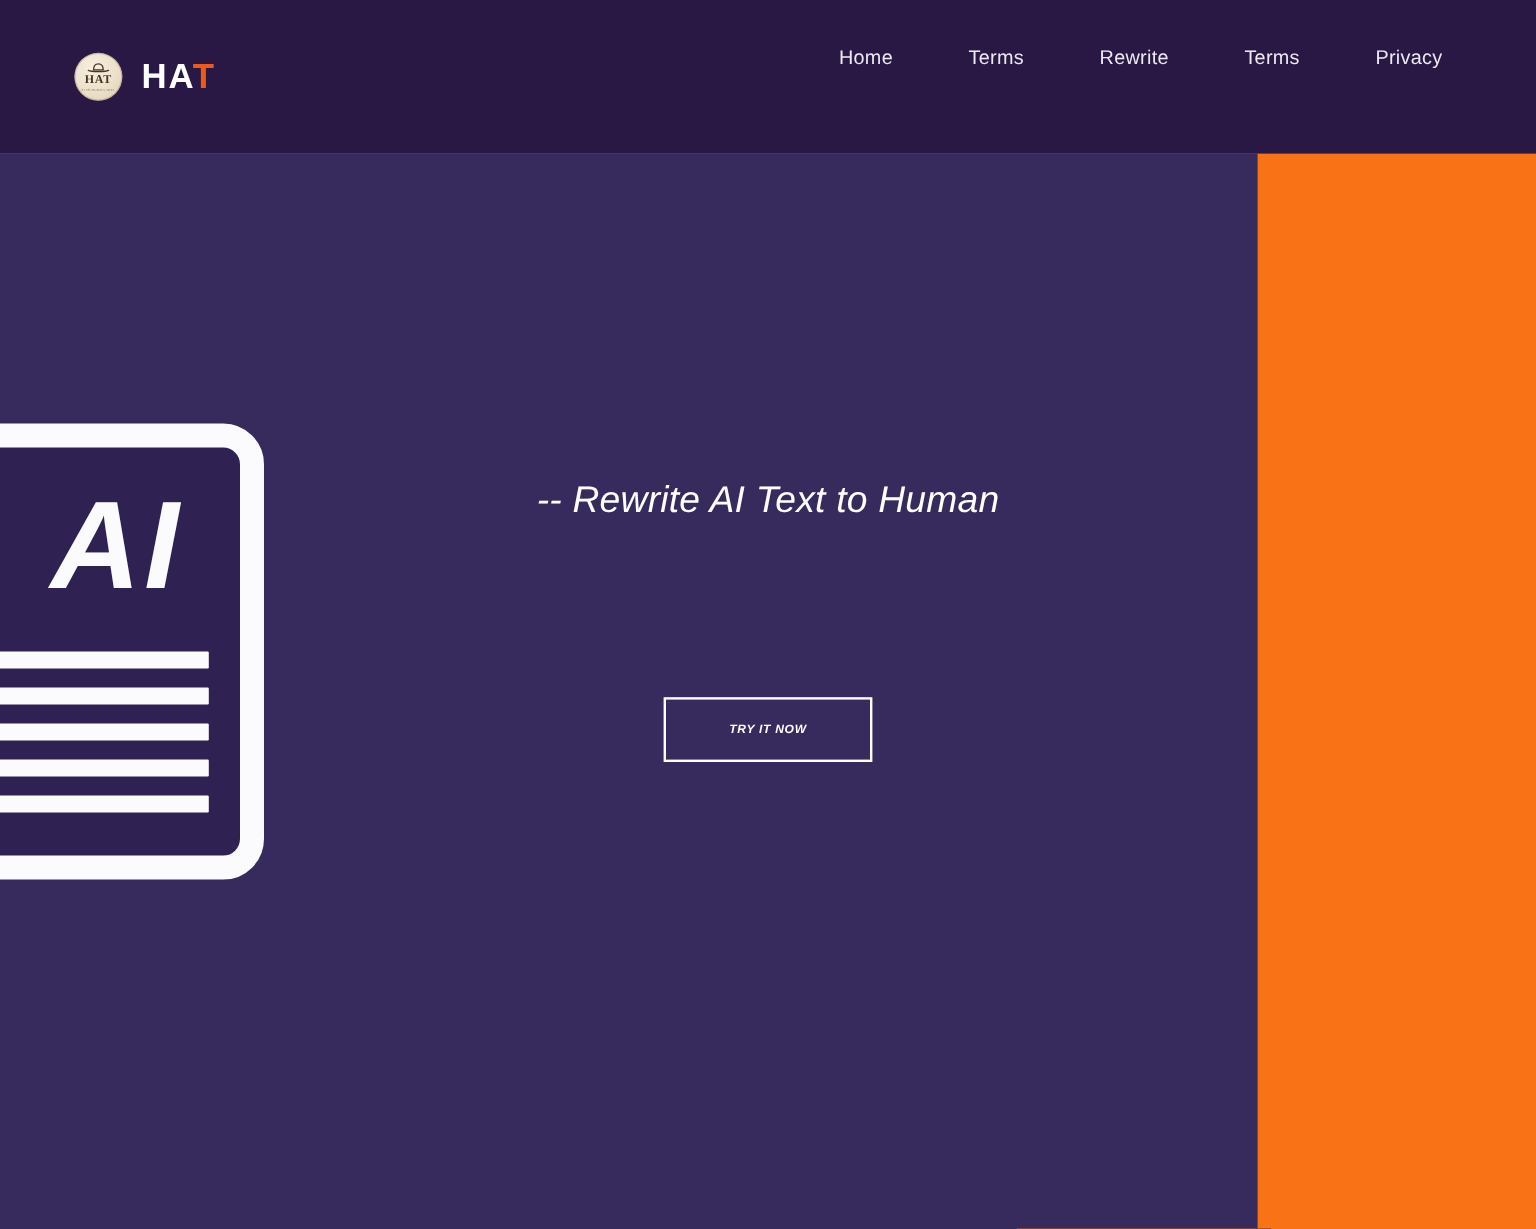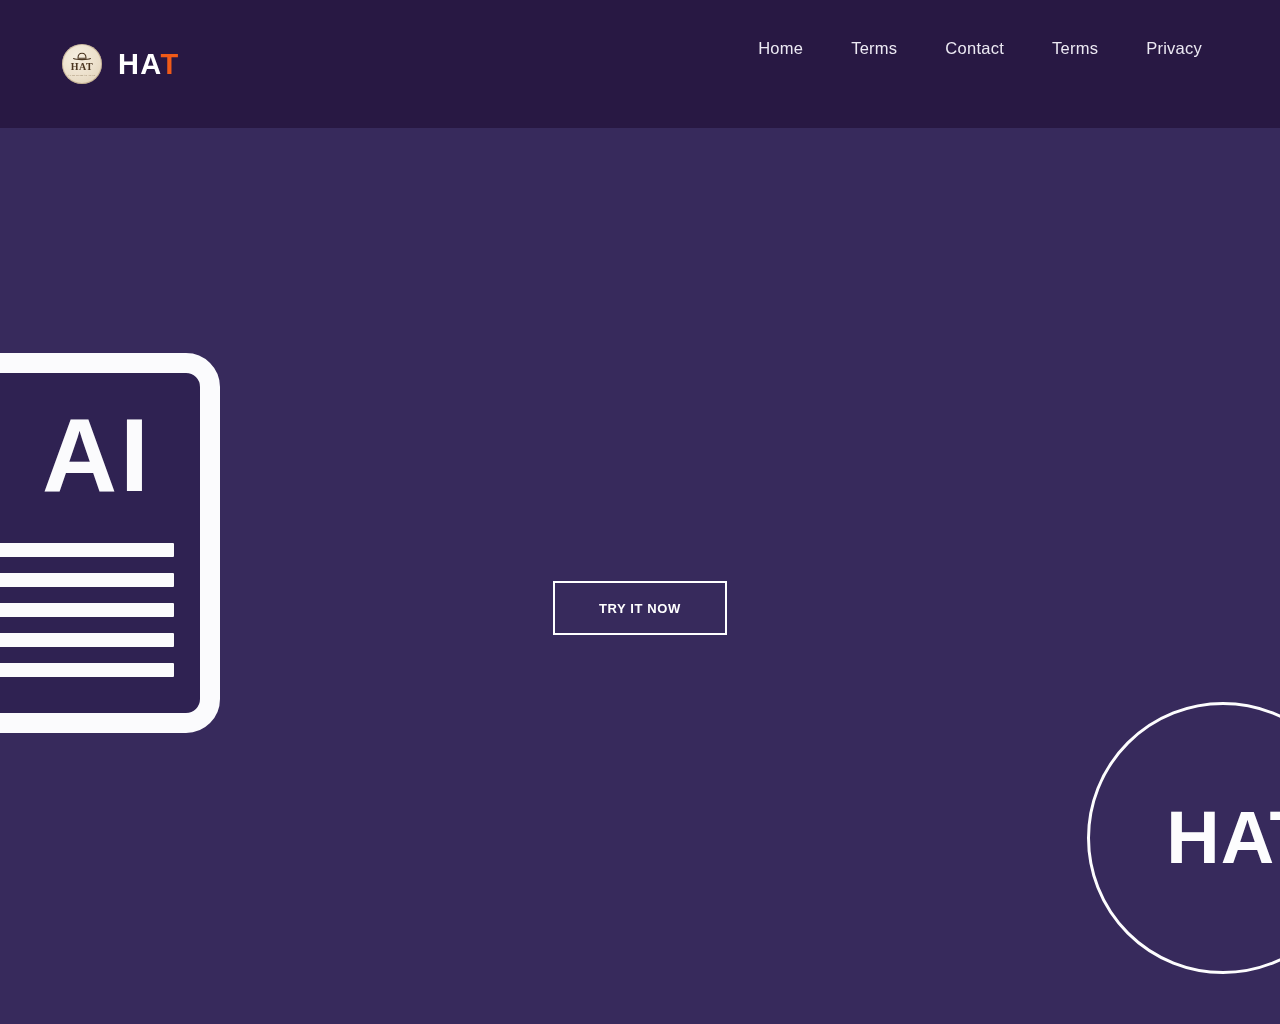--- a/index.html
+++ b/index.html
@@ -92,42 +92,43 @@
   .brand-word .wm-light { color: #ffffff; }
   .brand-word .wm-accent { color: #f05a18; }
 
   .main-nav {
     position: absolute;
     right: 54px;
     top: 0;
     height: 97px;
     display: flex;
     align-items: center;
-    gap: 0;
+    gap: 15px;
   }
   .nav-link {
     display: inline-block;
     padding: 6px 24px;
     font-size: 16.5px;
     font-weight: 400;
     letter-spacing: 0.25px;
     color: #ece9f3;
     text-decoration: none;
     white-space: nowrap;
   }
 
   
   .hero {
     position: absolute;
     top: 128px;
     left: 0;
-    width: 1280px;
+    width: 1048px;
     height: 896px;
     background: #372a5c;
     overflow: hidden;
+    font-style: italic;
   }
 
   
   .doc-art {
     position: absolute;
     left: -116px;
     top: 225px;
     width: 336px;
     height: 380px;
     border: 20px solid #fbfbfd;
@@ -219,21 +220,21 @@
   .cta-button {
     display: inline-flex;
     align-items: center;
     justify-content: center;
     width: 174px;
     height: 54px;
     border: 2px solid #ffffff;
     background: transparent;
     color: #ffffff;
     font-family: "Liberation Sans", sans-serif;
-    font-size: 13px;
+    font-size: 10px;
     font-weight: 700;
     letter-spacing: 0.6px;
     text-transform: uppercase;
     text-decoration: none;
     cursor: pointer;
     border-radius: 0;
     box-sizing: border-box;
   }
 </style>
 </head>
@@ -253,21 +254,21 @@
         <span class="badge-sub">AI TO HUMAN TEXT</span>
       </span>
       <span class="brand-word">
         <span class="wm-light">HA</span><span class="wm-accent">T</span>
       </span>
     </a>
 
     <nav class="main-nav">
       <a class="nav-link" href="#">Home</a>
       <a class="nav-link" href="#">Terms</a>
-      <a class="nav-link" href="#">Contact</a>
+      <a class="nav-link" href="#">Rewrite</a>
       <a class="nav-link" href="#">Terms</a>
       <a class="nav-link" href="#">Privacy</a>
     </nav>
 
   </header>
 
   <section class="hero">
 
     <div class="doc-art">
       <span class="doc-ai">AI</span>
@@ -279,20 +280,21 @@
         <span class="doc-line"></span>
       </span>
     </div>
 
     <div class="circle-art">
       <span class="circle-word">HAT</span>
     </div>
 
     <div class="hero-content">
       <h1 class="hero-title">
+        <span class="line">-- Rewrite AI Text to Human</span>
       </h1>
 
       <div class="cta-wrap">
         <a class="cta-button" href="#">TRY IT NOW</a>
       </div>
     </div>
 
   </section>
 
 </div>

